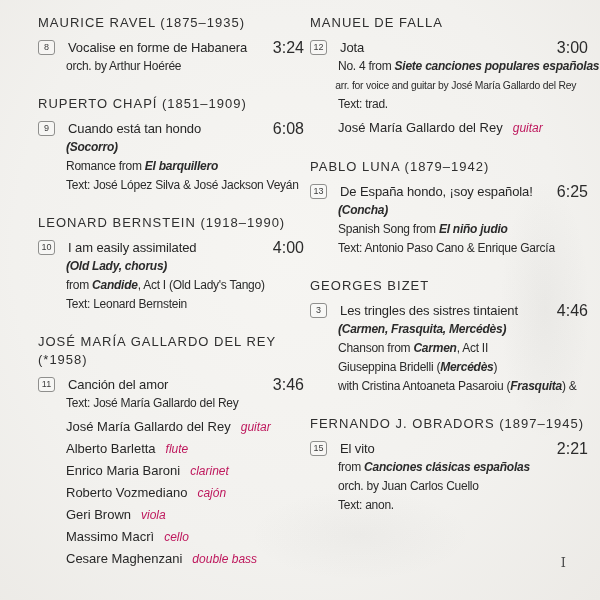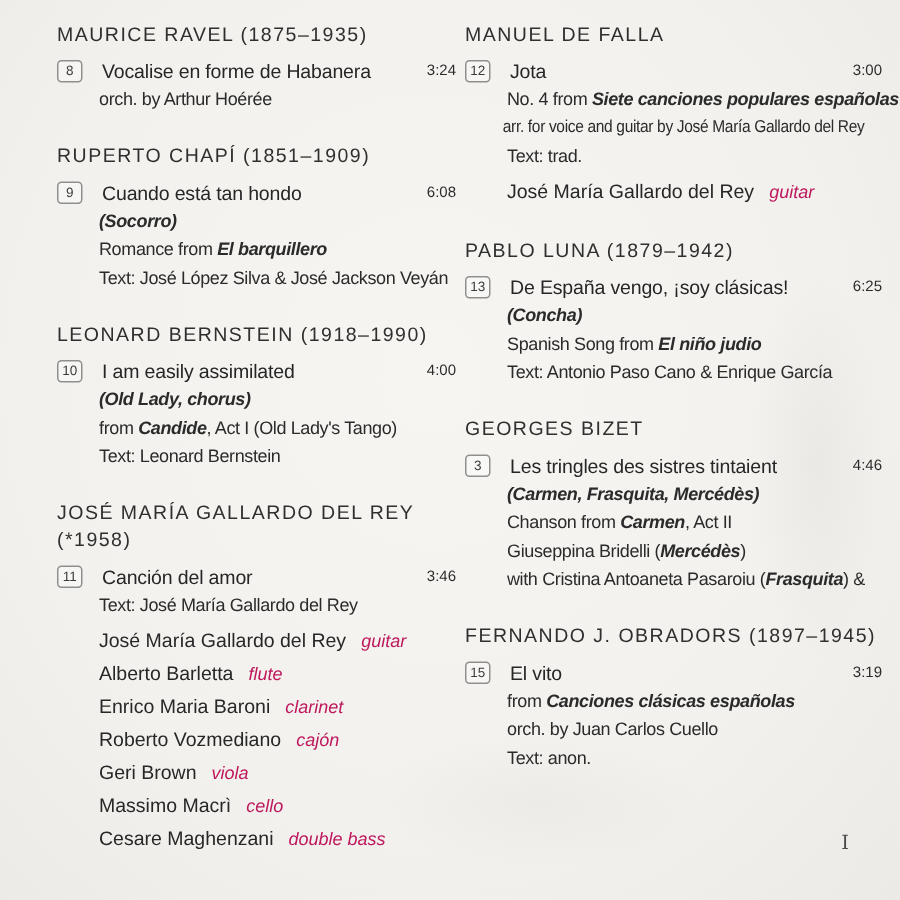--- a/index.html
+++ b/index.html
@@ -25,21 +25,21 @@
     color:#2f2f2f; white-space:nowrap;
   }
   .track-row { display:flex; align-items:center; white-space:nowrap; line-height:19px; }
   .num-box {
     flex:none; width:15px; height:13px; margin-right:13px;
     border:1px solid #8f8f8d; border-radius:3px;
     font-size:9px; color:#3c3c3c; background:rgba(255,255,255,0.35);
     display:inline-flex; align-items:center; justify-content:center;
   }
   .title { flex:1 1 auto; font-weight:normal; font-size:13px; letter-spacing:-0.1px; overflow:hidden; }
-  .time  { flex:none; margin-left:8px; font-size:10px; color:#2b2b2b; }
+  .time  { flex:none; margin-left:8px; font-size:16px; color:#2b2b2b; }
 
   .detail {
     font-size:12px; line-height:19px; padding-left:28px;
     letter-spacing:-0.25px; white-space:nowrap; color:#2b2b2b;
   }
   .detail.small { font-size:11.5px; transform:scaleX(0.9); transform-origin:left center; }
   .it { font-style:italic;font-weight:bold; }
 
   .performers { margin-top:3px; }
   .performer { font-size:13px; line-height:21px; padding-left:28px; white-space:nowrap; color:#272727; }
@@ -132,21 +132,21 @@
       <div class="performers">
         <div class="performer"><span>José María Gallardo del Rey</span><span class="inst">guitar</span></div>
       </div>
     </div>
     <div class="section">
       <div class="composer">
         <div class="composer-line">PABLO LUNA (1879–1942)</div>
       </div>
       <div class="track-row">
         <span class="num-box">13</span>
-        <span class="title">De España vengo, ¡soy clásicas!</span>
+        <span class="title">De España hondo, ¡soy española!</span>
         <span class="time">6:25</span>
       </div>
       <div class="detail"><span class="it">(Concha)</span></div>
       <div class="detail"><span>Spanish Song from </span><span class="it">El niño judio</span></div>
       <div class="detail"><span>Text: Antonio Paso Cano &amp; Enrique García</span></div>
     </div>
     <div class="section">
       <div class="composer">
         <div class="composer-line">GEORGES BIZET</div>
       </div>
@@ -160,21 +160,21 @@
       <div class="detail"><span>Giuseppina Bridelli (</span><span class="it">Mercédès</span><span>)</span></div>
       <div class="detail"><span>with Cristina Antoaneta Pasaroiu (</span><span class="it">Frasquita</span><span>) &amp;</span></div>
     </div>
     <div class="section">
       <div class="composer">
         <div class="composer-line">FERNANDO J. OBRADORS (1897–1945)</div>
       </div>
       <div class="track-row">
         <span class="num-box">15</span>
         <span class="title">El vito</span>
-        <span class="time">3:19</span>
+        <span class="time">2:21</span>
       </div>
       <div class="detail"><span>from </span><span class="it">Canciones clásicas españolas</span></div>
       <div class="detail"><span>orch. by Juan Carlos Cuello</span></div>
       <div class="detail"><span>Text: anon.</span></div>
     </div>
   </div>
 
 <div class="page-num">I</div>
 
 </body></html>

